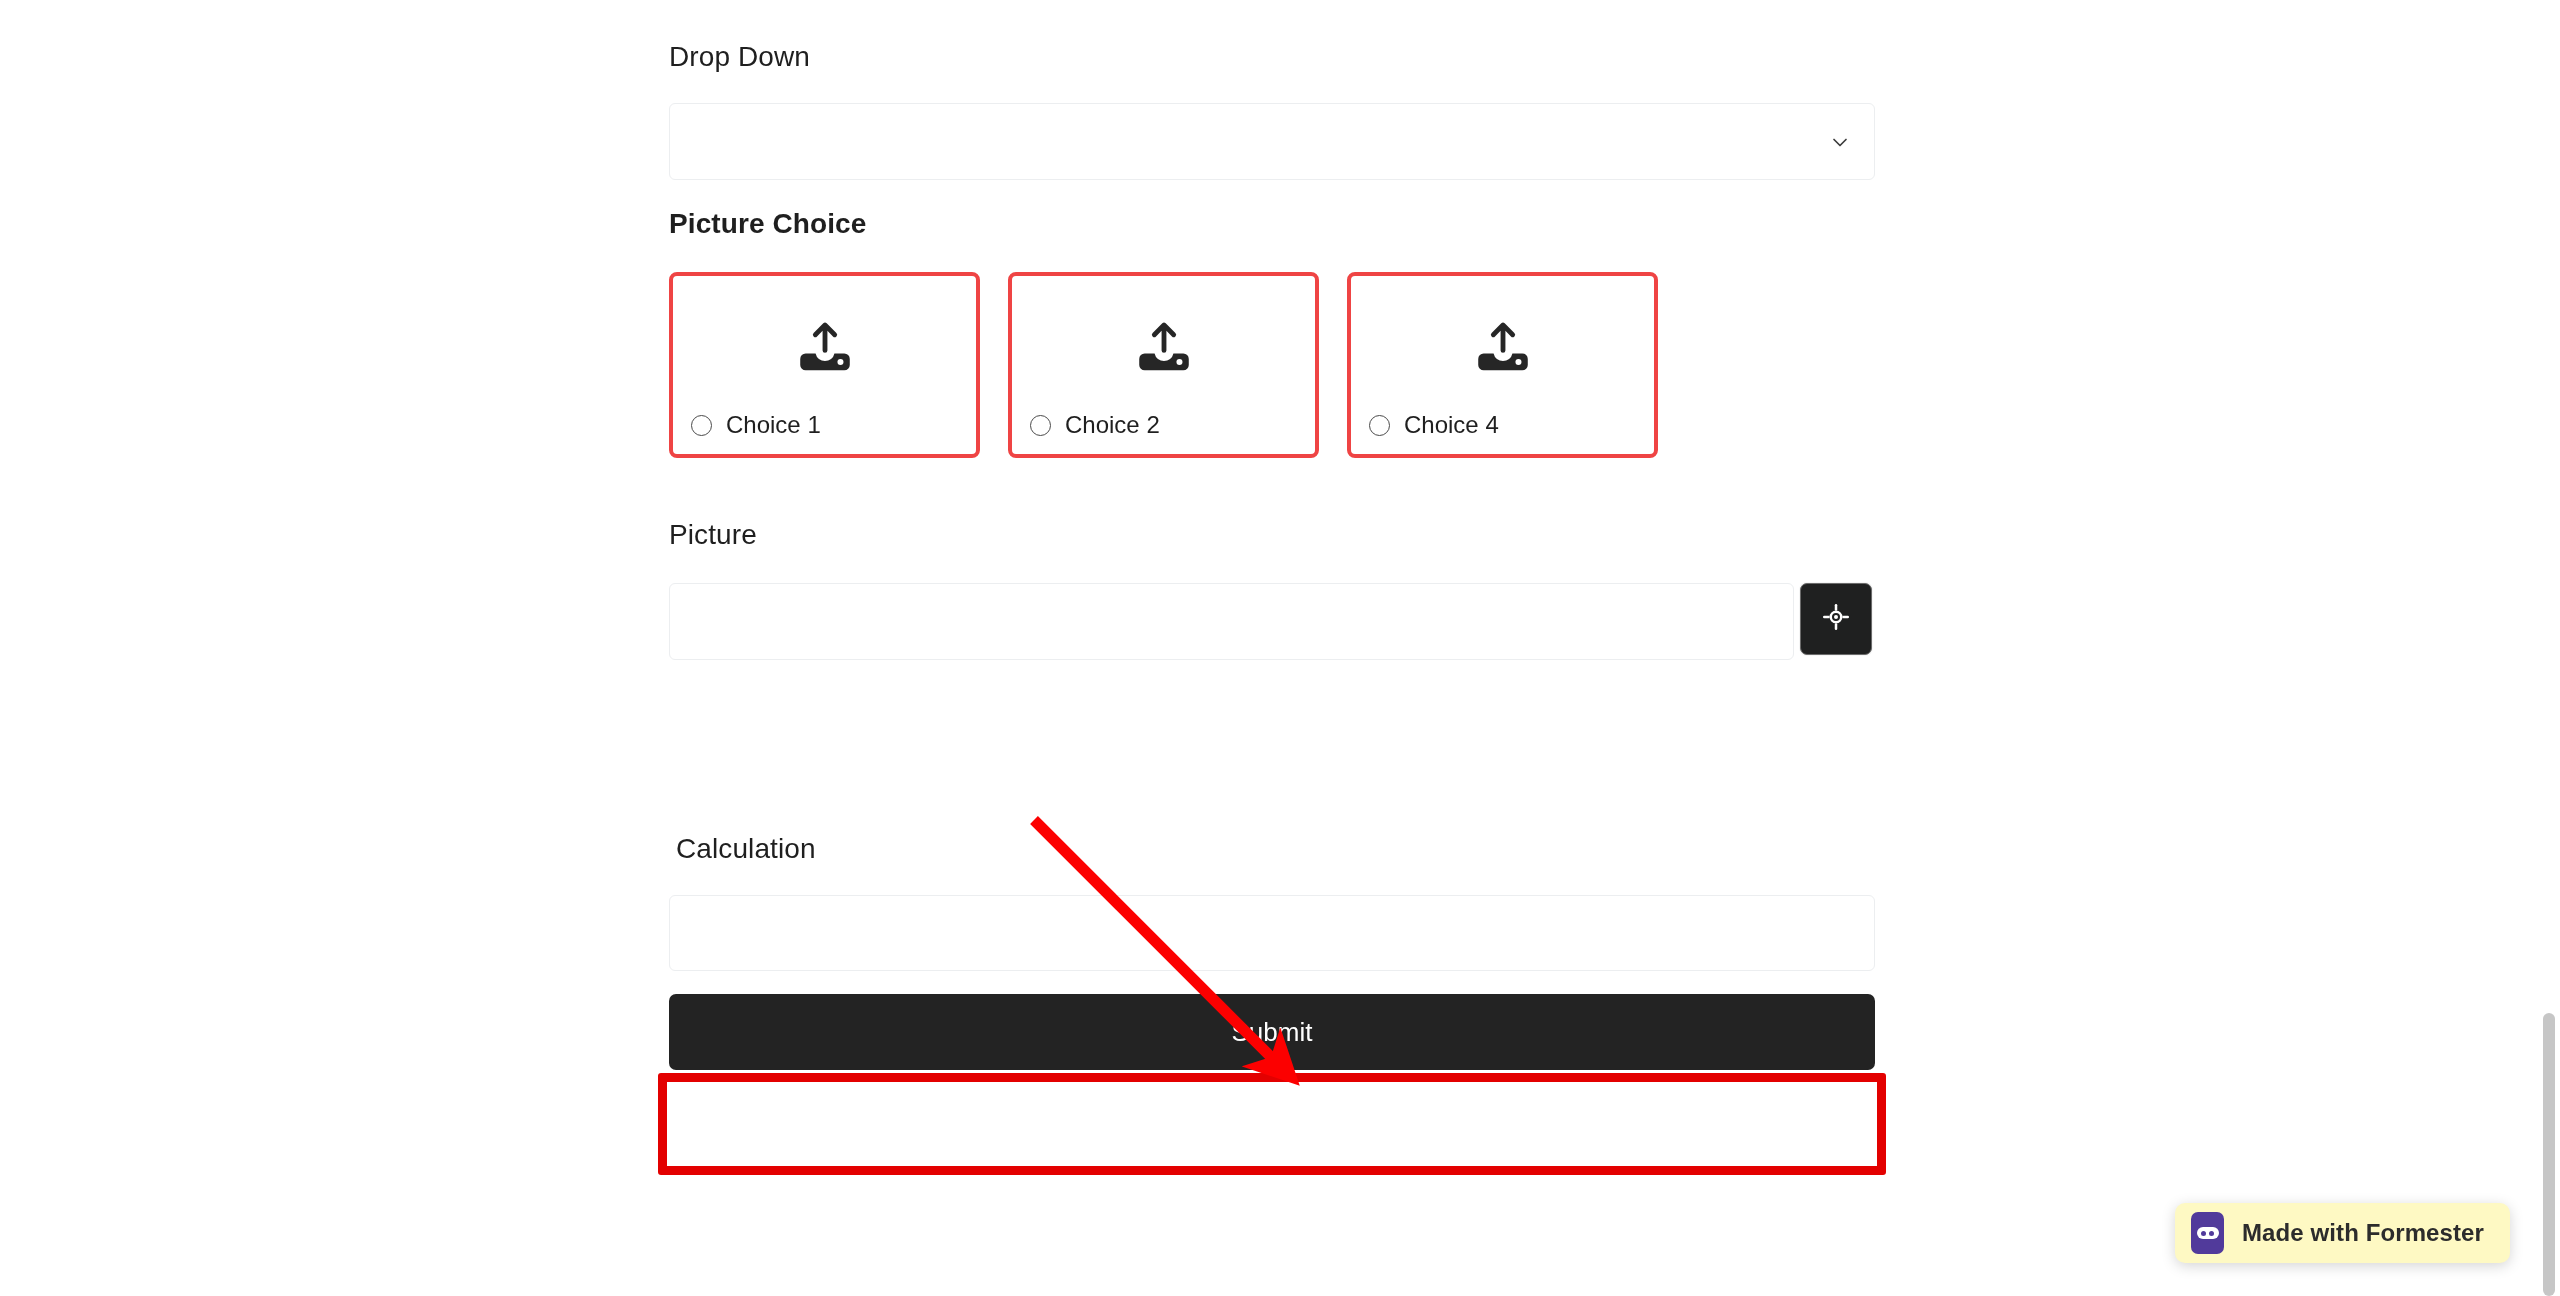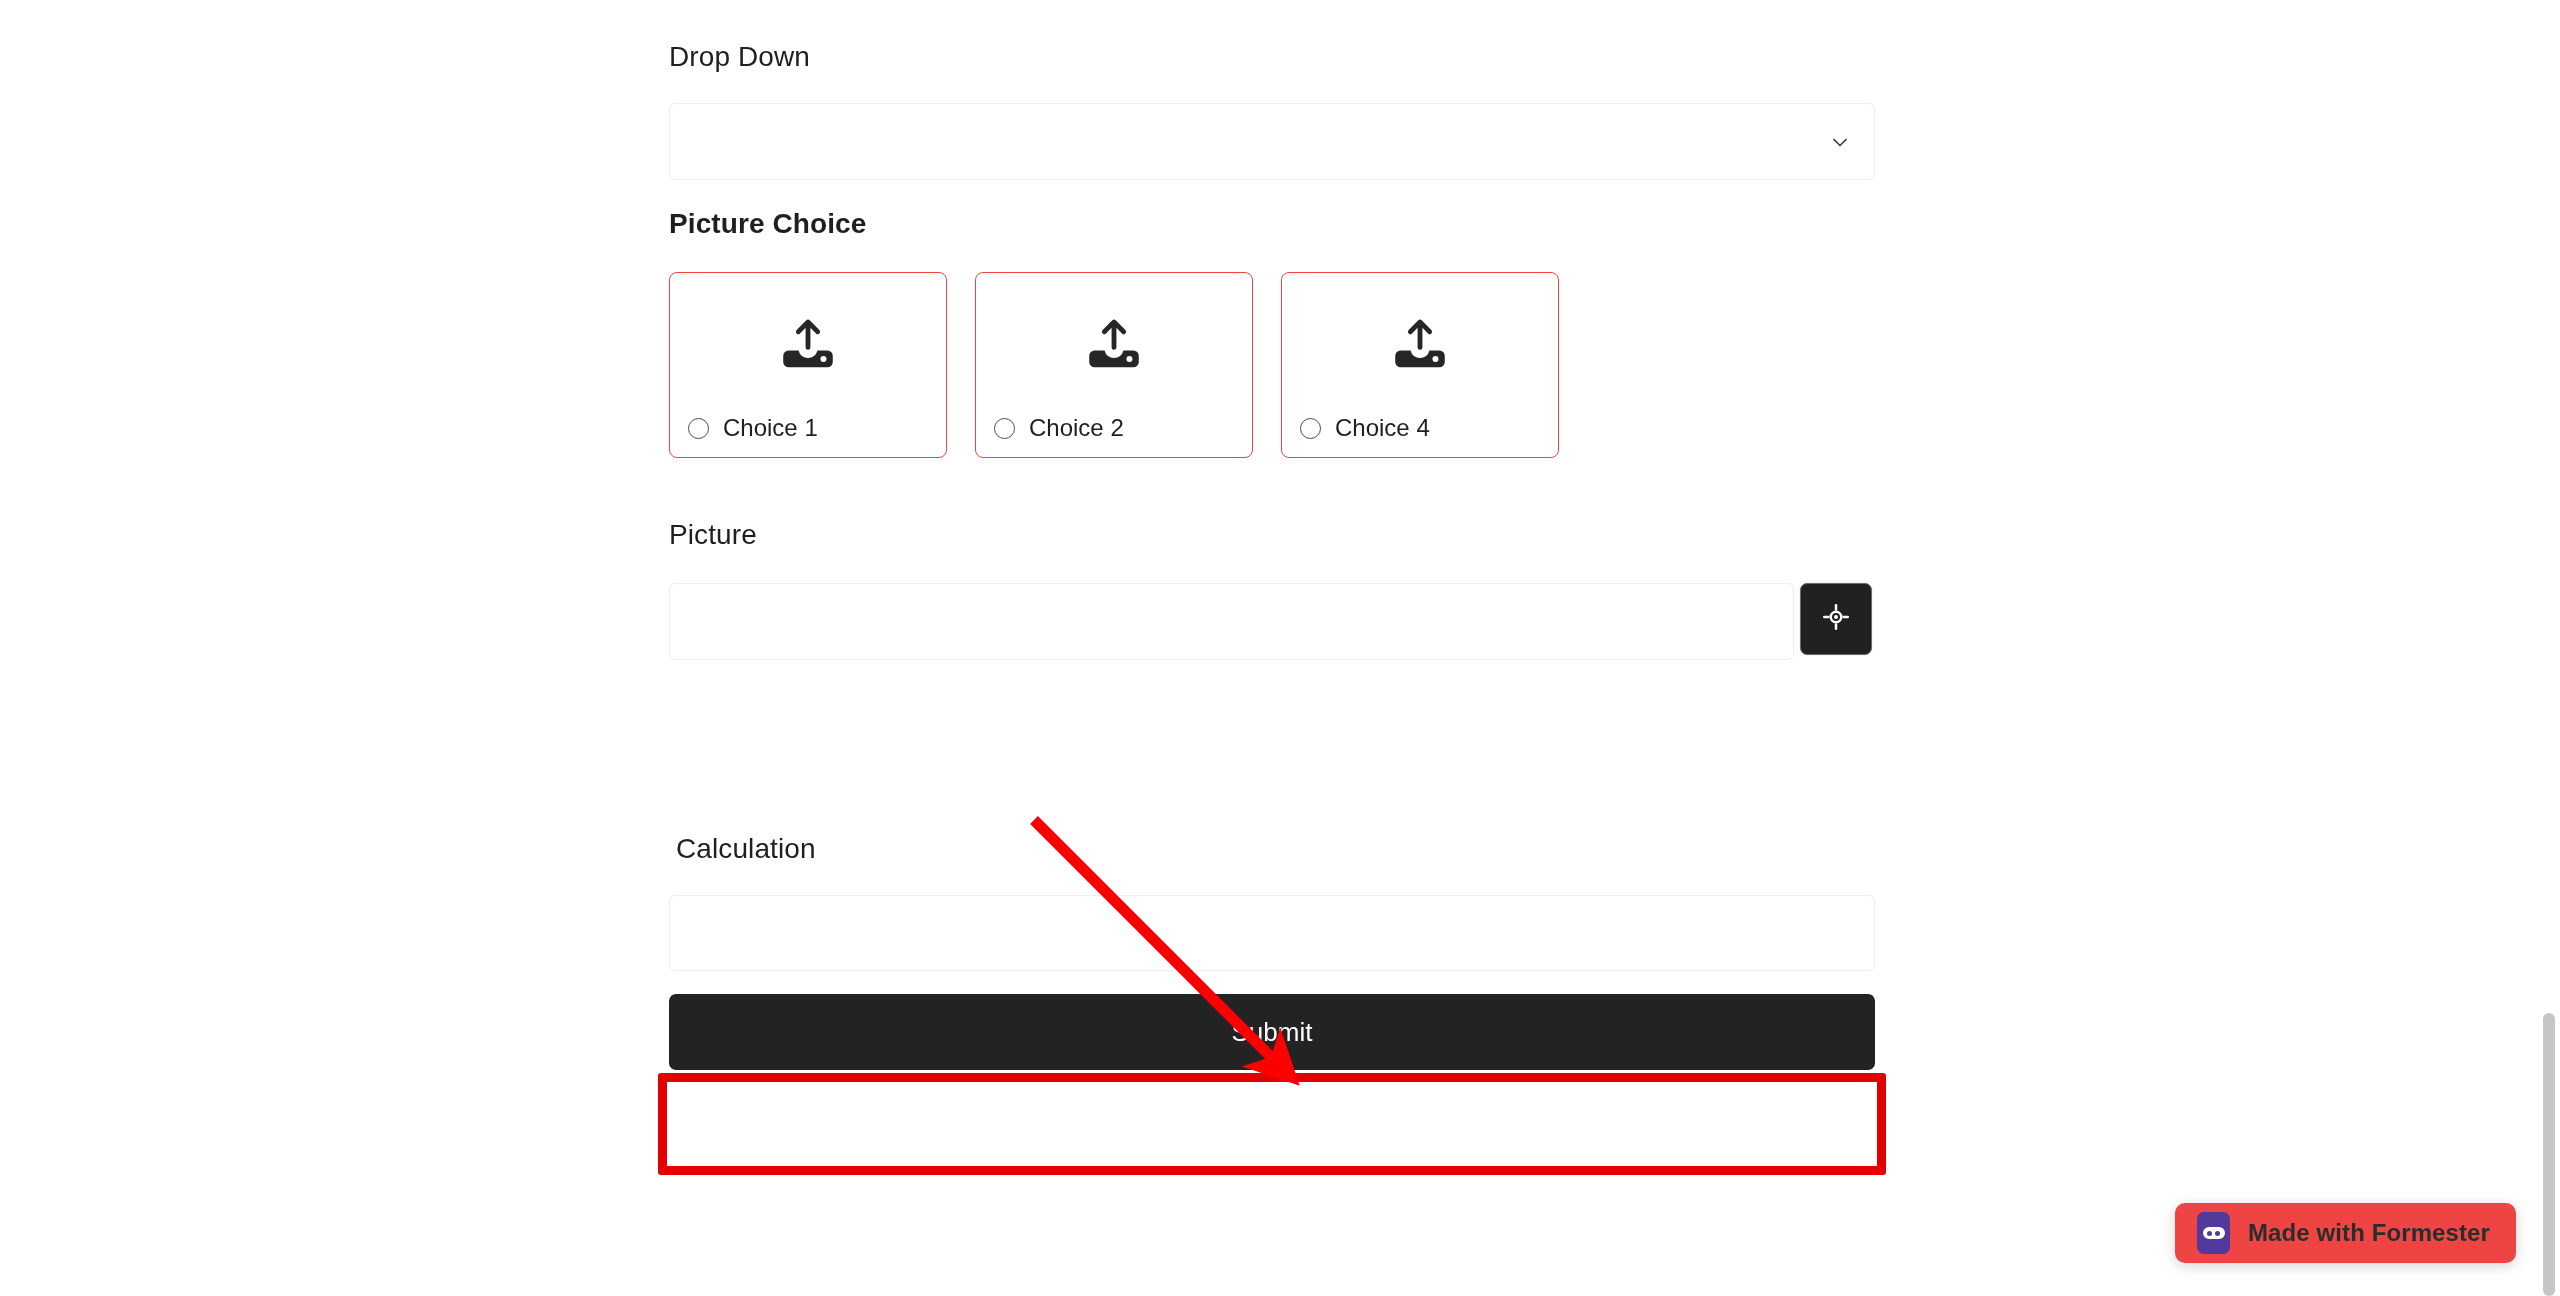--- a/index.html
+++ b/index.html
@@ -64,24 +64,24 @@
   .pc-label { position: absolute; left: 0; top: 207px; font-weight: bold; }
 
   .pc-row {
     position: absolute;
     left: 0;
     top: 272px;
     display: flex;
     gap: 28px;
   }
   .pc-card {
-    width: 278px;
+    width: 311px;
     height: 186px;
     background: #ffffff;
-    border: 1px solid #ef4444;
+    border: 4px solid #ef4444;
     border-radius: 8px;
     position: relative;
   }
   .pc-thumb {
     position: absolute;
     left: 0; right: 0;
     top: 38px;
     display: flex;
     align-items: center;
     justify-content: center;
@@ -190,23 +190,23 @@
 
   
   .badge {
     position: absolute;
     left: 2175px;
     top: 1203px;
     height: 60px;
     display: flex;
     align-items: center;
     gap: 18px;
-    background: #ef4444;
+    background: #fef9c3;
     border-radius: 10px;
-    padding: 0 26px 0 22px;
+    padding: 0 26px 0 16px;
     box-shadow: 0 3px 14px rgba(0,0,0,.17);
     cursor: pointer;
     text-align: center;
   }
   .badge-logo {
     width: 33px;
     height: 42px;
     border-radius: 7px;
     flex: none;
     display: flex;

